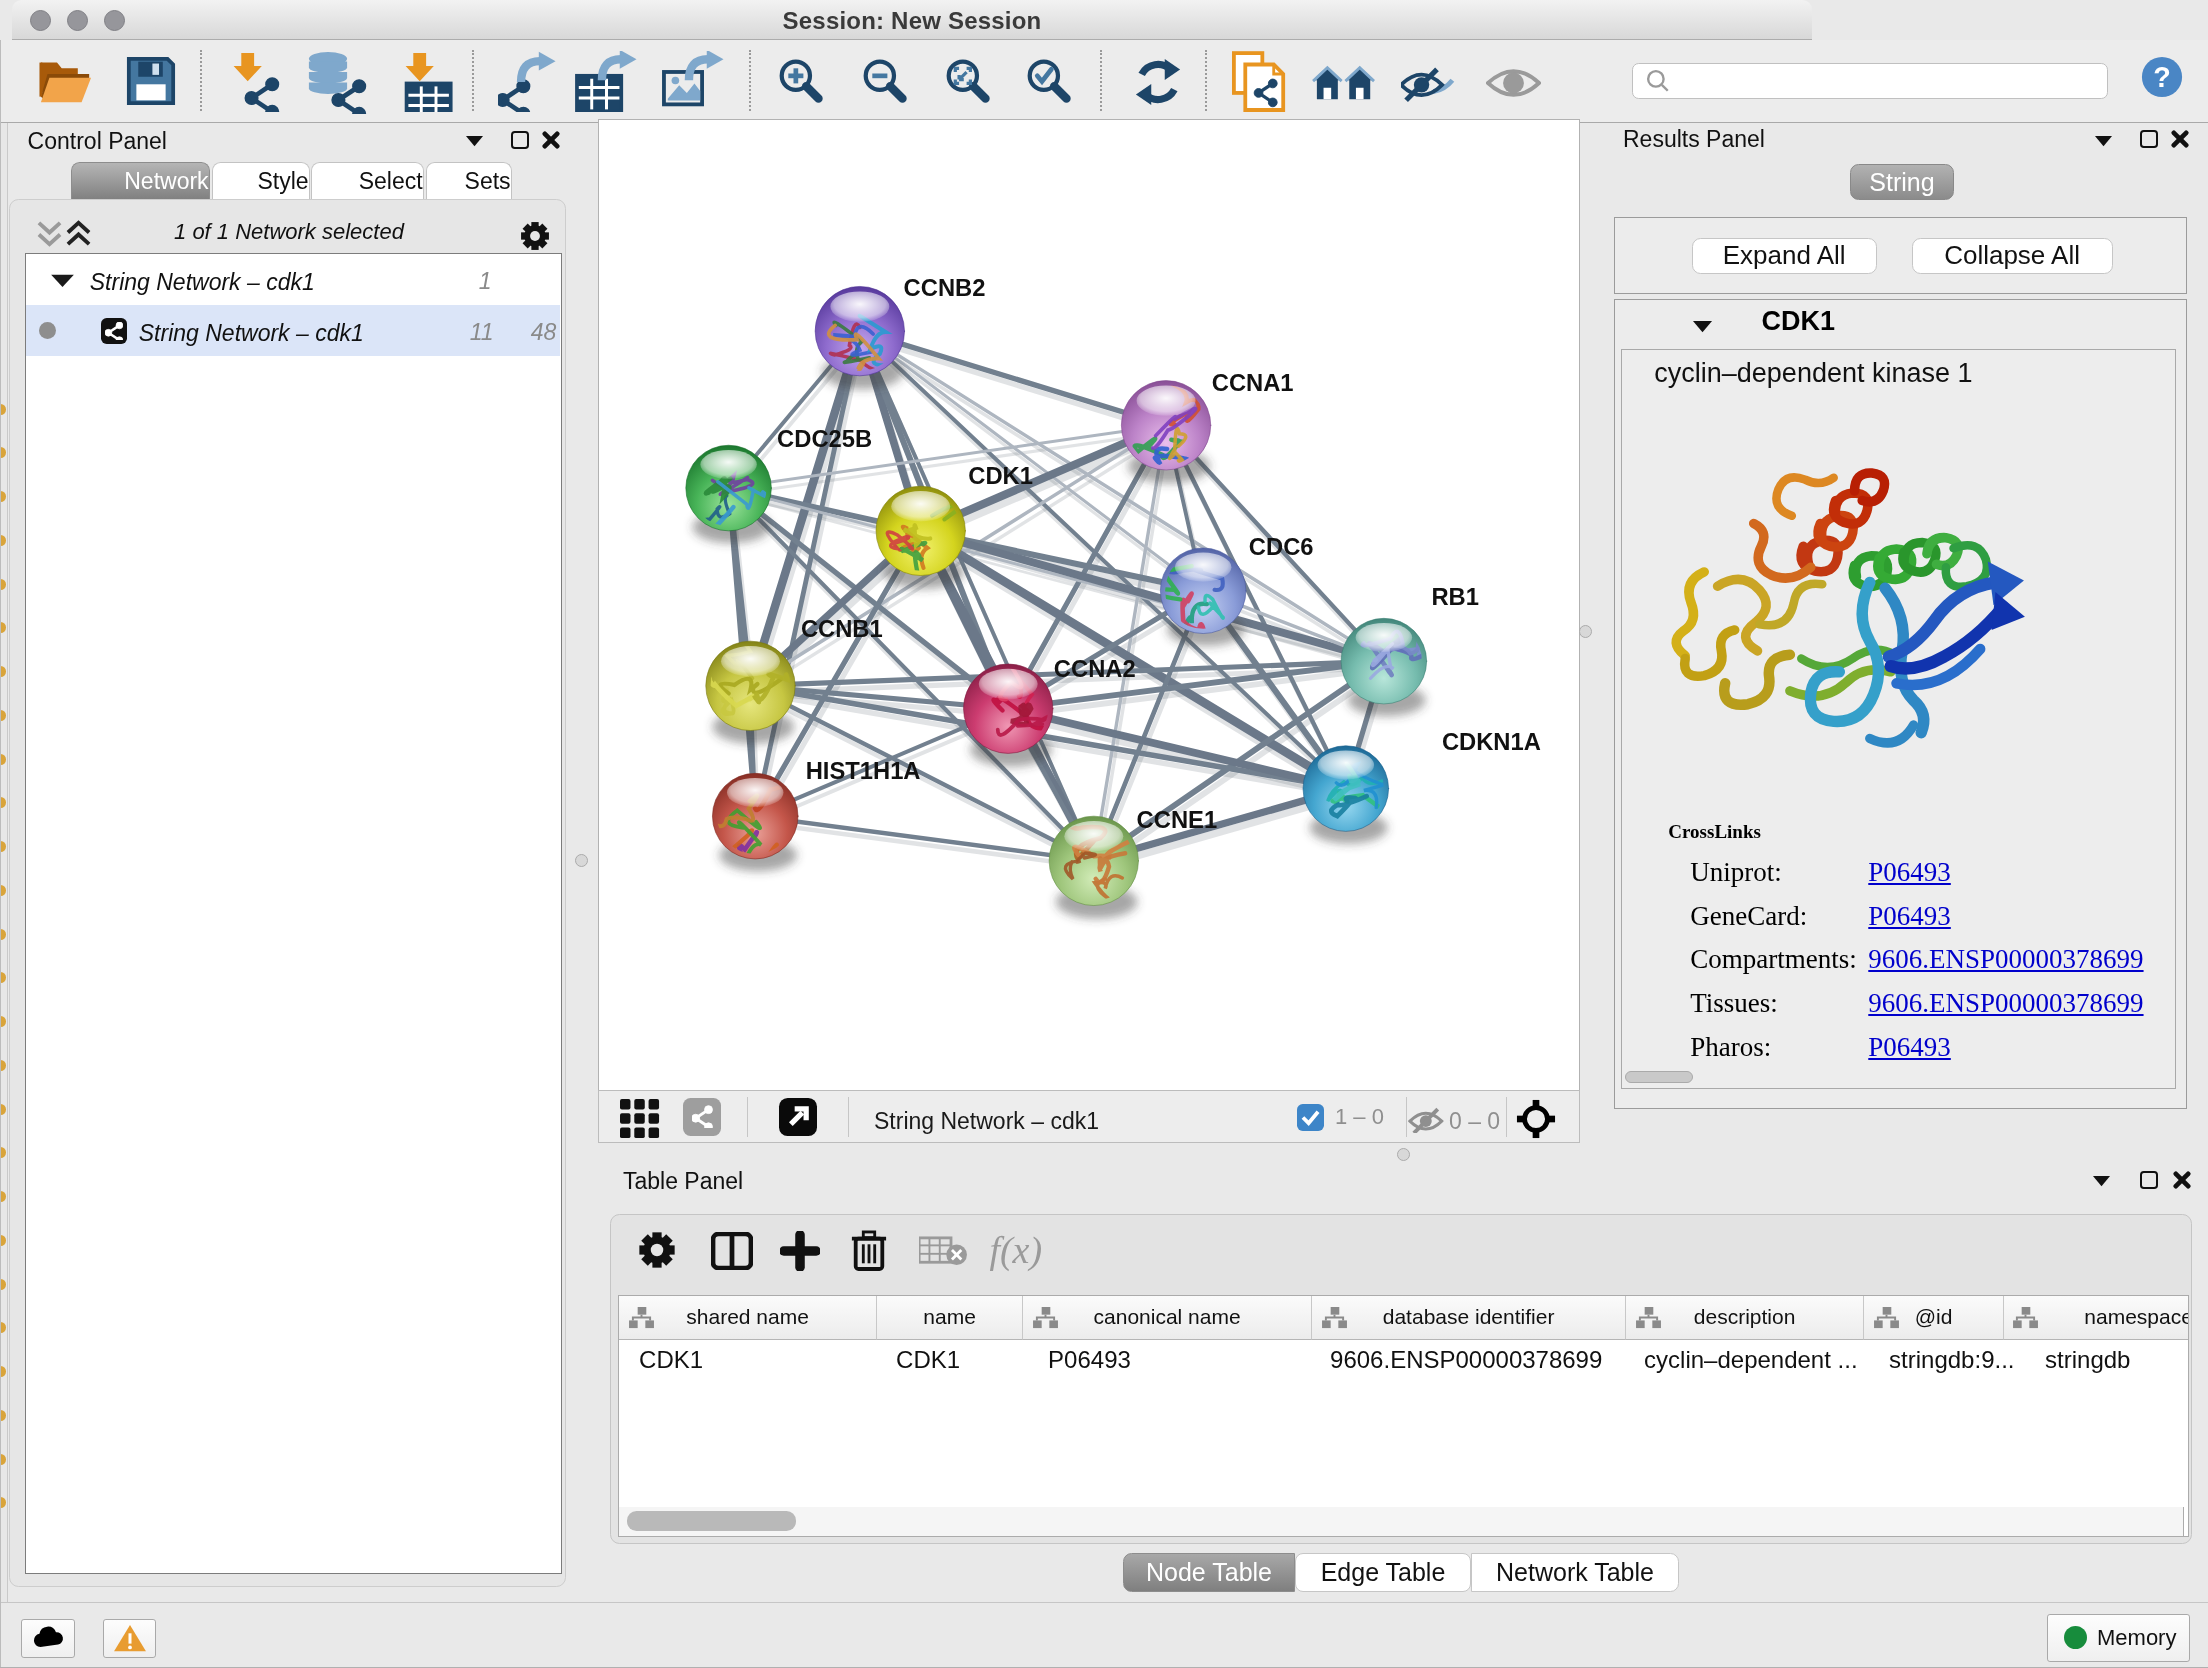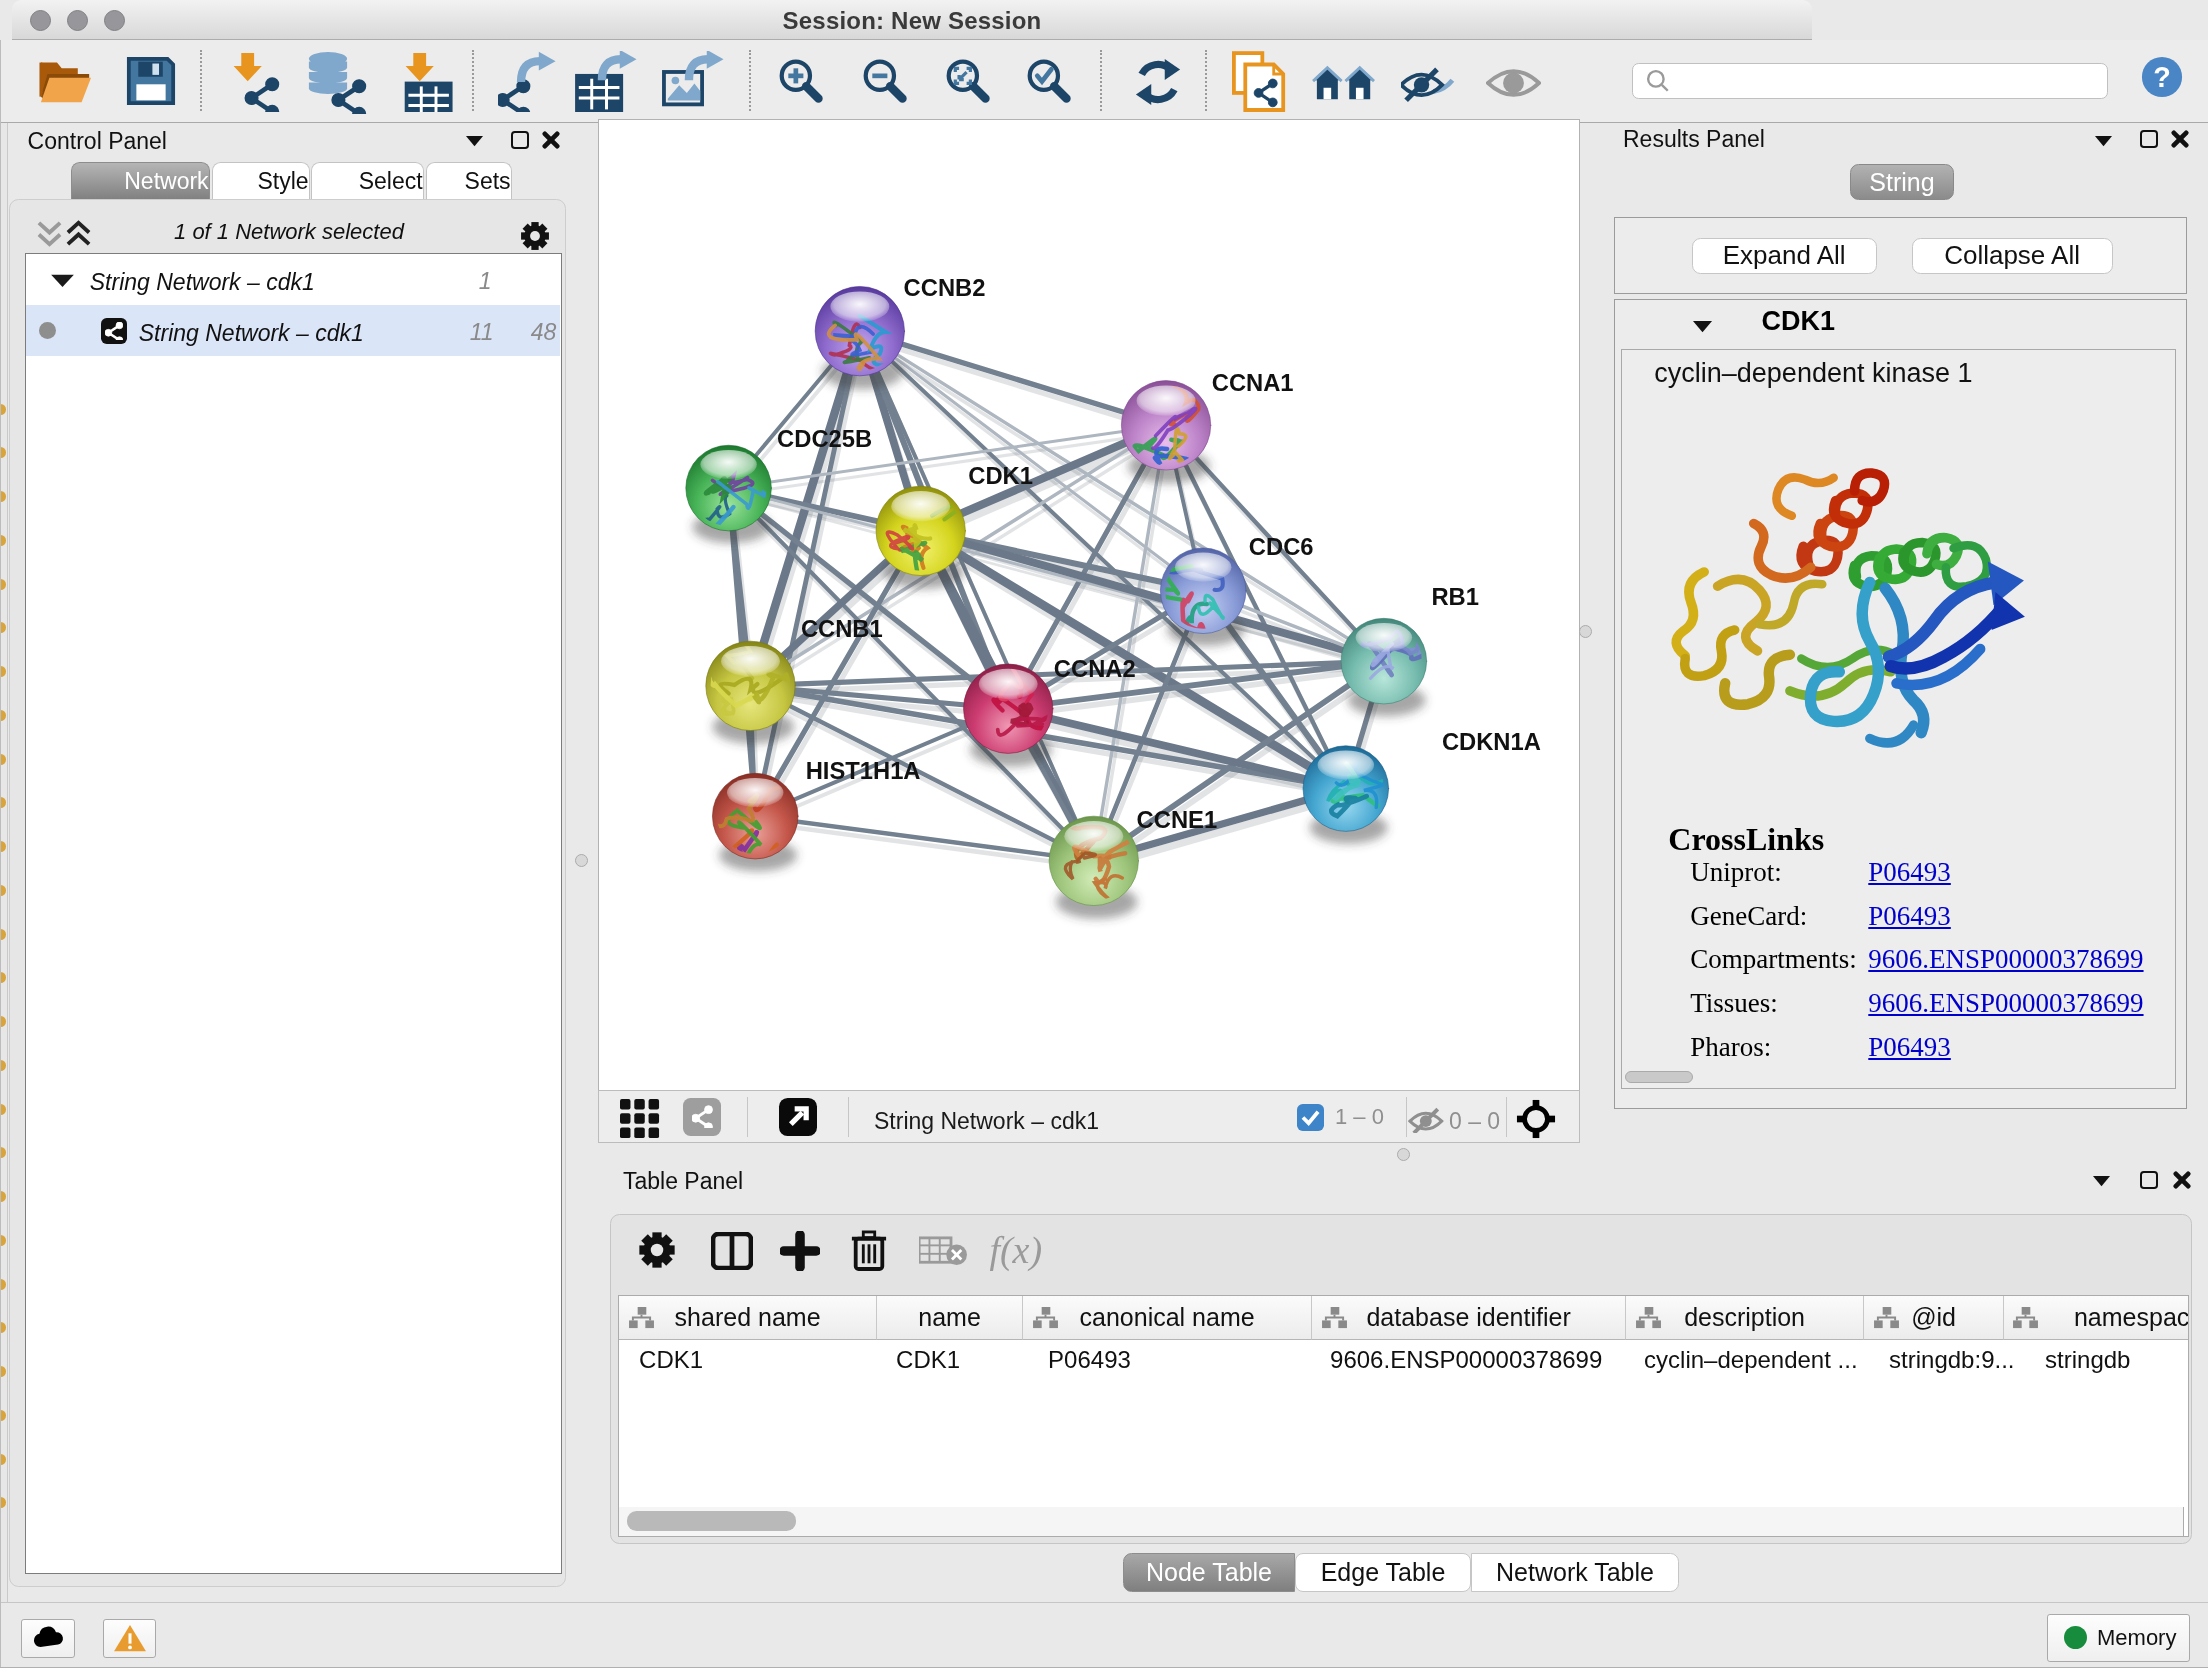--- a/index.html
+++ b/index.html
@@ -58,21 +58,21 @@
 .xlrow { position:absolute; font-size:27px; color:#000; }
 .xlink { color:#0000cc; text-decoration:underline; }
 
 
 #tpanel { left:598px; top:1162px; width:1610px; height:439px; }
 #tbox { position:absolute; left:12.4px; top:52px; width:1582px; height:330px;
   background:#e3e3e3; border:1px solid #c5c5c5; border-radius:9.5px; }
 #ttable { position:absolute; left:6.7px; top:80px; width:1571px; height:242px;
   background:#fff; border:1px solid #ababab; overflow:hidden; }
 .th { position:absolute; top:0; height:44px; background:linear-gradient(#fbfbfb,#ececec);
-  border-right:1px solid #c8c8c8; border-bottom:1px solid #b5b5b5; font-size:25px;
+  border-right:1px solid #c8c8c8; border-bottom:1px solid #b5b5b5; font-size:21px;
   color:#111; text-align:center; line-height:42px; }
 .td { position:absolute; top:44px; height:40px; font-size:24px; color:#111; line-height:40px; }
 .btab { position:absolute; top:391px; height:39px; border:1px solid #c6c6c6; background:#fff;
   font-size:25px; color:#111; text-align:center; line-height:37px; }
 
 
 #statusbar { left:0; top:1602px; width:2208px; height:67px; background:#e9e9e9;
   border-top:1.9px solid #c6c6c6; }
 .sbtn { position:absolute; background:linear-gradient(#fdfdfd,#efefef);
   border:1.9px solid #a9a9a9; border-radius:2.9px; }
@@ -815,21 +815,21 @@
             <path d="M212,136 q-16,34 0,62 q16,26 4,56 q-12,30 -42,28 q-28,-2 -24,-30 q4,-24 30,-22" stroke="#35a0ca" stroke-width="12"></path>
             <path d="M228,142 q24,30 18,66 q-6,34 12,52 q16,14 8,34" stroke="#2f88c4" stroke-width="12"></path>
             <path d="M344,136 q-40,6 -64,40 q-22,30 -48,38" stroke="#2458c0" stroke-width="13"></path>
             <path d="M352,162 q-28,34 -62,52 q-32,18 -56,10" stroke="#1134ae" stroke-width="13"></path>
             <path d="M240,242 q48,10 88,-36" stroke="#2a6ecc" stroke-width="11"></path>
             <path d="M258,286 q-16,28 -46,14" stroke="#2f88c4" stroke-width="10"></path>
           </g>
           <path d="M336,114 L374,134 L342,160 Z" fill="#2458c0"></path>
           <path d="M344,146 L375,172 L340,186 Z" fill="#1134ae"></path>
         </svg>
-      <div class="serif" style="position:absolute;left:46px;top:471px;font-size:32px;font-weight:bold;color:#000">CrossLinks</div>
+      <div class="serif" style="position:absolute;left:46px;top:471px;font-size:19px;font-weight:bold;color:#000">CrossLinks</div>
       <div class="xlrow serif" style="left:68px;top:507px">Uniprot:</div>
       <div class="xlrow serif" style="left:246px;top:507px"><span class="xlink">P06493</span></div>
       <div class="xlrow serif" style="left:68px;top:551px">GeneCard:</div>
       <div class="xlrow serif" style="left:246px;top:551px"><span class="xlink">P06493</span></div>
       <div class="xlrow serif" style="left:68px;top:594px">Compartments:</div>
       <div class="xlrow serif" style="left:246px;top:594px"><span class="xlink">9606.ENSP00000378699</span></div>
       <div class="xlrow serif" style="left:68px;top:638px">Tissues:</div>
       <div class="xlrow serif" style="left:246px;top:638px"><span class="xlink">9606.ENSP00000378699</span></div>
       <div class="xlrow serif" style="left:68px;top:682px">Pharos:</div>
       <div class="xlrow serif" style="left:246px;top:682px"><span class="xlink">P06493</span></div>

